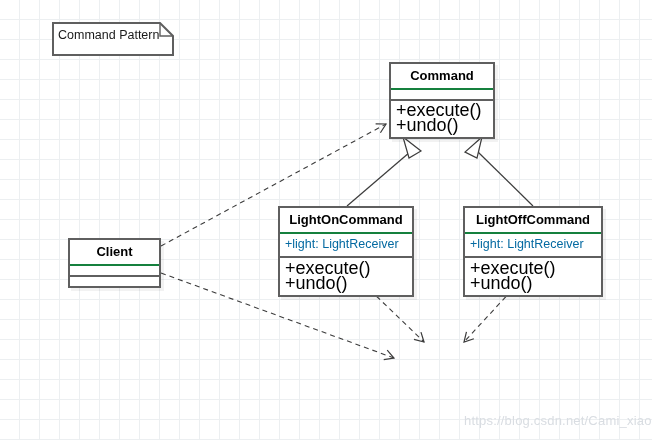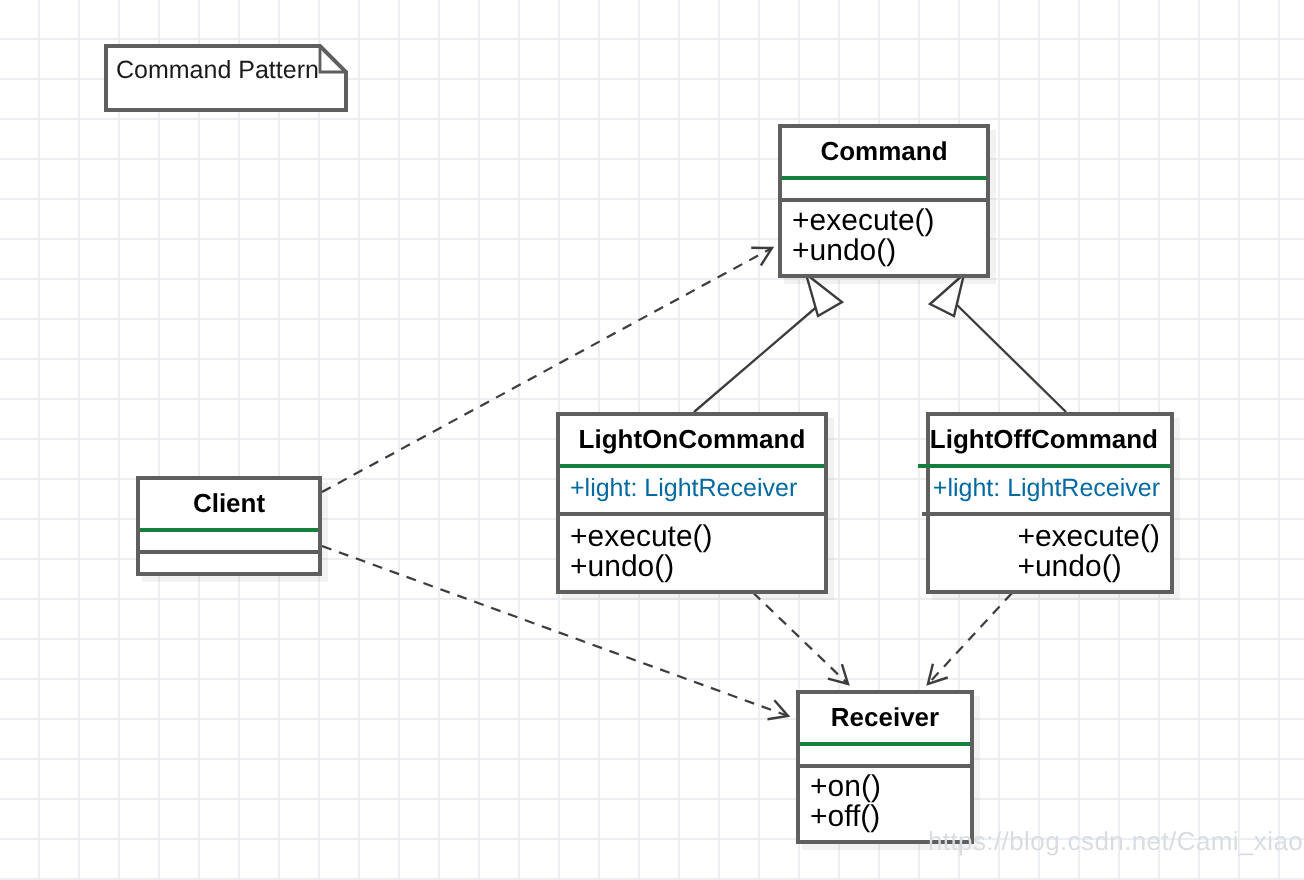--- a/index.html
+++ b/index.html
@@ -51,39 +51,39 @@
   .uml-attrs {
     font-size: 12.5px;
     color: #0369a1;
     padding: 3px 5px 4px 5px;
     border-bottom: 2px solid #5f5f5f;
     line-height: 15px;
     min-height: 8px;
     white-space: nowrap;
   }
   .uml-ops {
-    font-size: 15px;
+    font-size: 18px;
     color: #000000;
     padding: 3px 5px 4px 5px;
     line-height: 15px;
     min-height: 8px;
     white-space: nowrap;
   }
   .uml-ops .op-line,
   .uml-attrs .attr-line {
     display: block;
   }
   .empty-compartment {
     min-height: 9px;
     padding: 0;
   }
   
   #class-command      { left: 389px; top: 62px;  width: 106px; }
   #class-lighton      { left: 278px; top: 206px; width: 136px; }
-  #class-lightoff     { left: 463px; top: 206px; width: 124px; align-items: flex-end; }
+  #class-lightoff     { left: 463px; top: 206px; width: 140px; }
   #class-client       { left: 68px;  top: 238px; width: 93px;  }
   #class-receiver     { left: 398px; top: 345px; width: 89px;  }
   #class-command .uml-ops,
   #class-receiver .uml-ops { padding-top: 2px; }
   
   #note-command-pattern {
     position: absolute;
     left: 52px;
     top: 22px;
     width: 122px;
@@ -187,24 +187,16 @@
       <span class="op-line">+undo()</span>
     </div>
   </div>
 
   <div class="uml-class" id="class-client">
     <div class="uml-name">Client</div>
     <div class="uml-attrs empty-compartment"></div>
     <div class="uml-ops empty-compartment"></div>
   </div>
 
-  <div class="uml-class" id="class-receiver">
-    <div class="uml-name">Receiver</div>
-    <div class="uml-attrs empty-compartment"></div>
-    <div class="uml-ops">
-      <span class="op-line">+on()</span>
-      <span class="op-line">+off()</span>
-    </div>
-  </div>
 
   <div id="watermark">https://blog.csdn.net/Cami_xiao</div>
 
 </div>
 
 </body></html>

